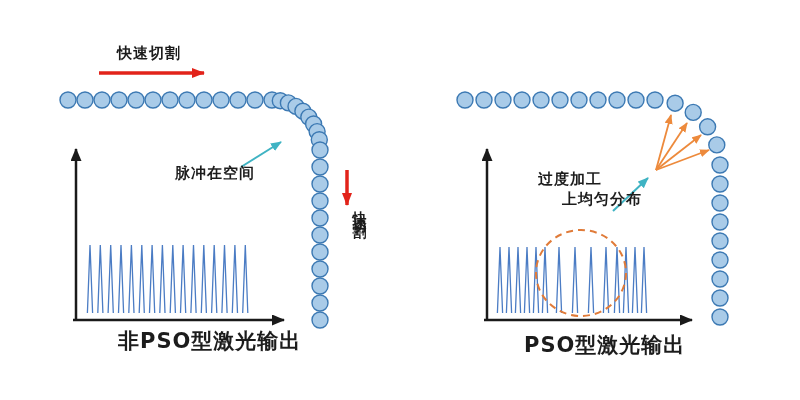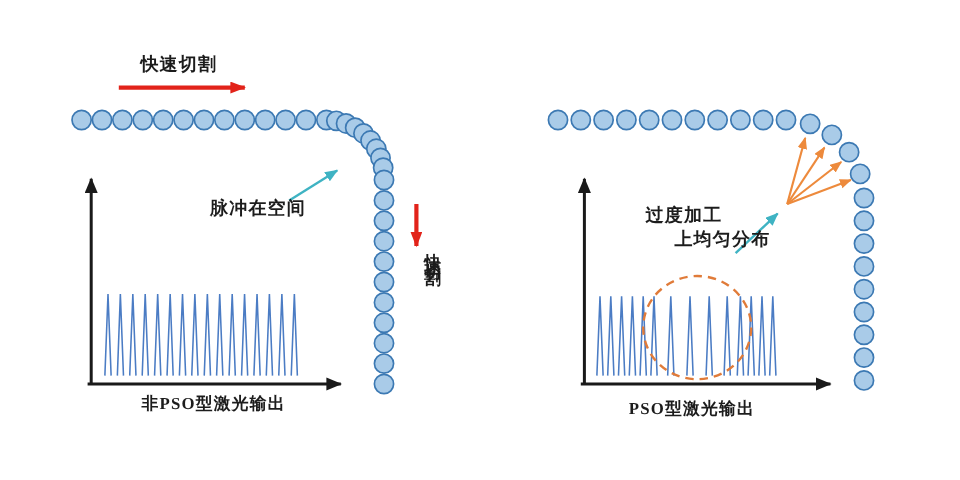--- a/index.html
+++ b/index.html
@@ -13,21 +13,21 @@
     font-family:"DejaVu Sans","Liberation Sans",sans-serif;overflow:hidden;
   }
   .canvas svg{position:absolute;left:0;top:0;}
   .label{
     position:absolute;font-weight:bold;color:#1c1c1c;font-size:15px;
     white-space:nowrap;letter-spacing:1px;line-height:1;
   }
   .vertical{
     writing-mode:vertical-rl;text-orientation:upright;letter-spacing:4px;
   }
-  .caption{font-size:14px;letter-spacing:1px;font-family:Liberation Serif, serif;}
+  .caption{font-size:21px;letter-spacing:1px;}
   .spot{fill:var(--spot-fill);stroke:var(--spot-stroke);stroke-width:1.4;}
   .pulse{fill:none;stroke:var(--pulse);stroke-width:1.3;}
   .red-arrow{stroke:var(--red);stroke-width:3.5;}
   .teal-arrow{stroke:var(--teal);stroke-width:2;}
   .orange-arrow{stroke:var(--orange);stroke-width:1.8;}
   .axis{stroke:var(--axis);stroke-width:2.5;}
   .dashed-ellipse{fill:none;stroke:var(--dash);stroke-width:2;stroke-dasharray:7 5;}
   .fill-red{fill:var(--red);} .fill-teal{fill:var(--teal);}
   .fill-orange{fill:var(--orange);} .fill-axis{fill:var(--axis);}
 </style>

